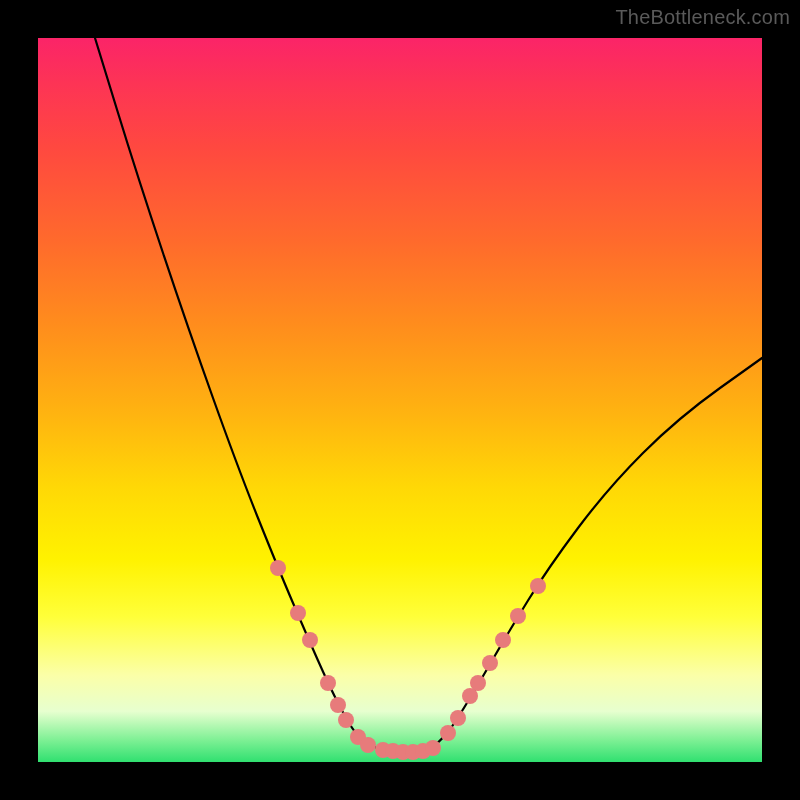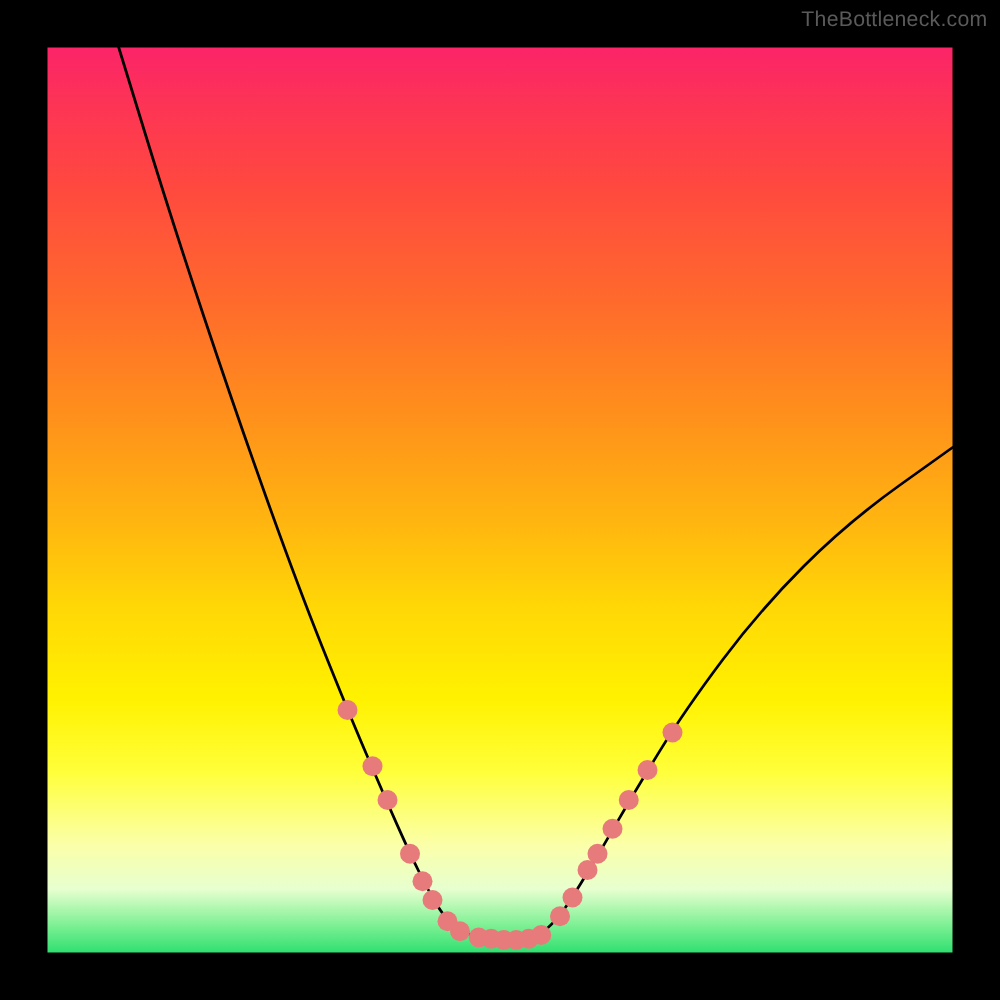--- a/index.html
+++ b/index.html
@@ -39,21 +39,21 @@
       #e7ffcf 93%,
       #7df094 97%,
       #30e070 100%
     );
   }
   .watermark {
     position: absolute;
     top: 6px;
     right: 10px;
     color: #5a5a5a;
-    font-size: 17px;
+    font-size: 20px;
     font-weight: 500;
     letter-spacing: 0.2px;
     user-select: none;
   }
   svg.curves {
     position: absolute;
     left: 0;
     top: 0;
     width: 724px;
     height: 724px;

